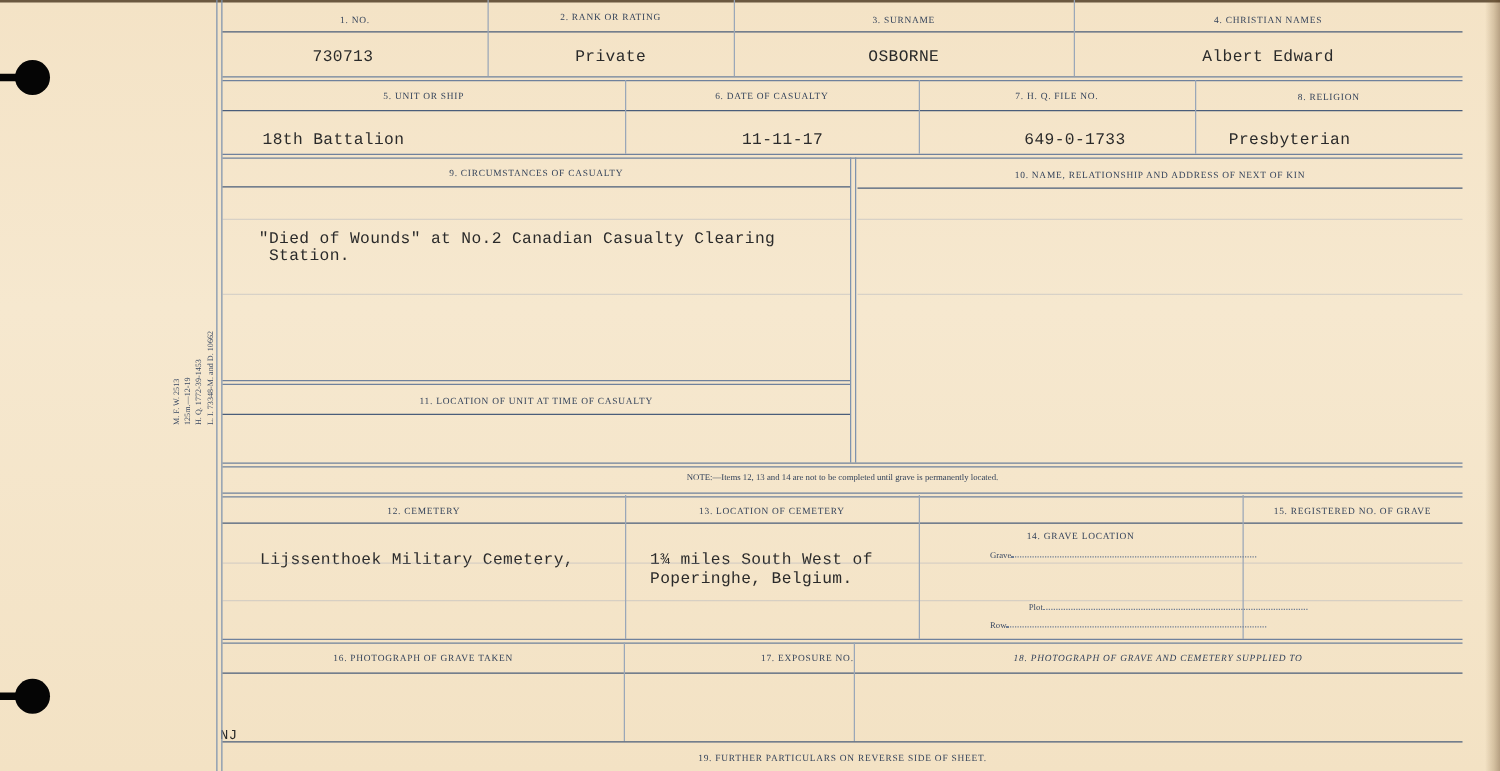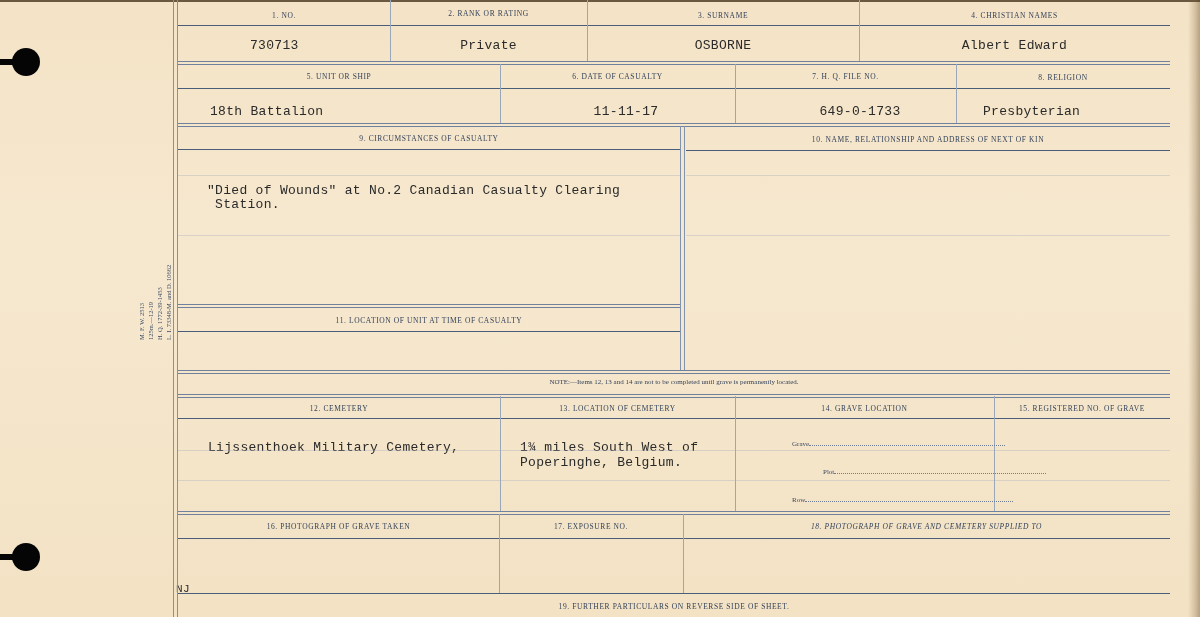--- a/index.html
+++ b/index.html
@@ -111,43 +111,43 @@
 <div class="abs note" style="left:178px;top:378px;width:992px;text-align:center;">NOTE:—Items 12, 13 and 14 are not to be completed until grave is permanently located.</div>
 <div class="abs hline-dbl" style="left:178px;top:394px;width:992px;"></div>
 
 <div class="abs hline" style="left:178px;top:418px;width:992px;"></div>
 <div class="abs vline" style="left:500px;top:396px;height:115px;"></div>
 <div class="abs vline" style="left:735px;top:396px;height:115px;"></div>
 <div class="abs vline" style="left:994px;top:396px;height:115px;"></div>
 
 <div class="abs label" style="left:178px;top:404px;width:322px;">12. Cemetery</div>
 <div class="abs label" style="left:500px;top:404px;width:235px;">13. Location of Cemetery</div>
-<div class="abs label" style="left:735px;top:404px;width:259px;">14. Grave Location</div>
+<div class="abs label" style="left:735px;top:424px;width:259px;">14. Grave Location</div>
 <div class="abs label" style="left:994px;top:404px;width:176px;">15. Registered No. of Grave</div>
 
 <div class="abs val" style="left:208px;top:440px;">Lijssenthoek Military Cemetery,</div>
 <div class="abs val" style="left:520px;top:440px;">1¾ miles South West of</div>
 <div class="abs val" style="left:520px;top:455px;">Poperinghe, Belgium.</div>
 
 <div class="abs grave-line" style="left:748px;top:439px;">
   <span>Grave</span><span class="dots" style="width:196px;"></span>
 </div>
-<div class="abs grave-line" style="left:748px;top:467px;padding-left:31px;">
+<div class="abs grave-line" style="left:748px;top:481px;padding-left:31px;">
   <span>Plot</span><span class="dots" style="width:212px;"></span>
 </div>
 <div class="abs grave-line" style="left:748px;top:495px;text-align:right;">
   <span>Row</span><span class="dots" style="width:208px;"></span>
 </div>
 
 <div class="abs faint" style="left:178px;top:450px;width:992px;"></div>
 <div class="abs faint" style="left:178px;top:480px;width:992px;"></div>
 
 <div class="abs hline-dbl" style="left:178px;top:511px;width:992px;"></div>
 <div class="abs hline" style="left:178px;top:538px;width:992px;"></div>
 <div class="abs vline" style="left:499px;top:514px;height:79px;"></div>
 <div class="abs vline" style="left:683px;top:514px;height:79px;"></div>
 
 <div class="abs label" style="left:178px;top:522px;width:321px;">16. Photograph of Grave Taken</div>
-<div class="abs label" style="left:499px;top:522px;width:184px;">17. Exposure No.</div>
+<div class="abs label" style="left:499px;top:522px;width:184px;text-align:right;">17. Exposure No.</div>
 <div class="abs label" style="left:683px;top:522px;width:487px;font-style:italic;">18. Photograph of Grave and Cemetery Supplied To</div>
 
 <div class="abs hline" style="left:178px;top:593px;width:992px;"></div>
 <div class="abs label" style="left:178px;top:602px;width:992px;">19. Further Particulars on Reverse Side of Sheet.</div>
 
 </body></html>

